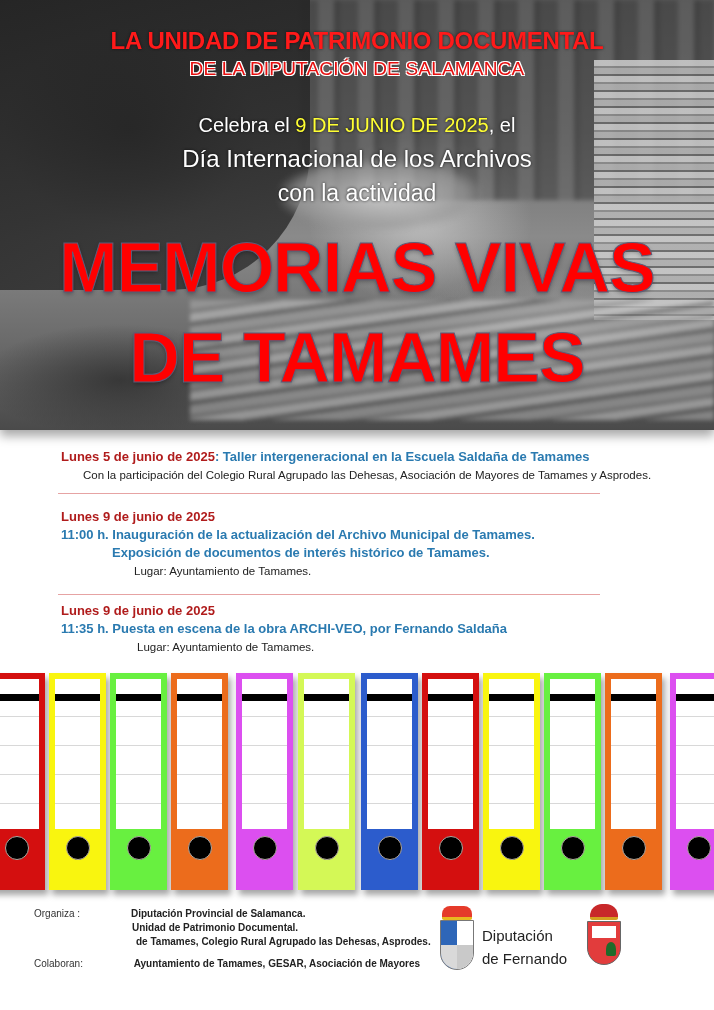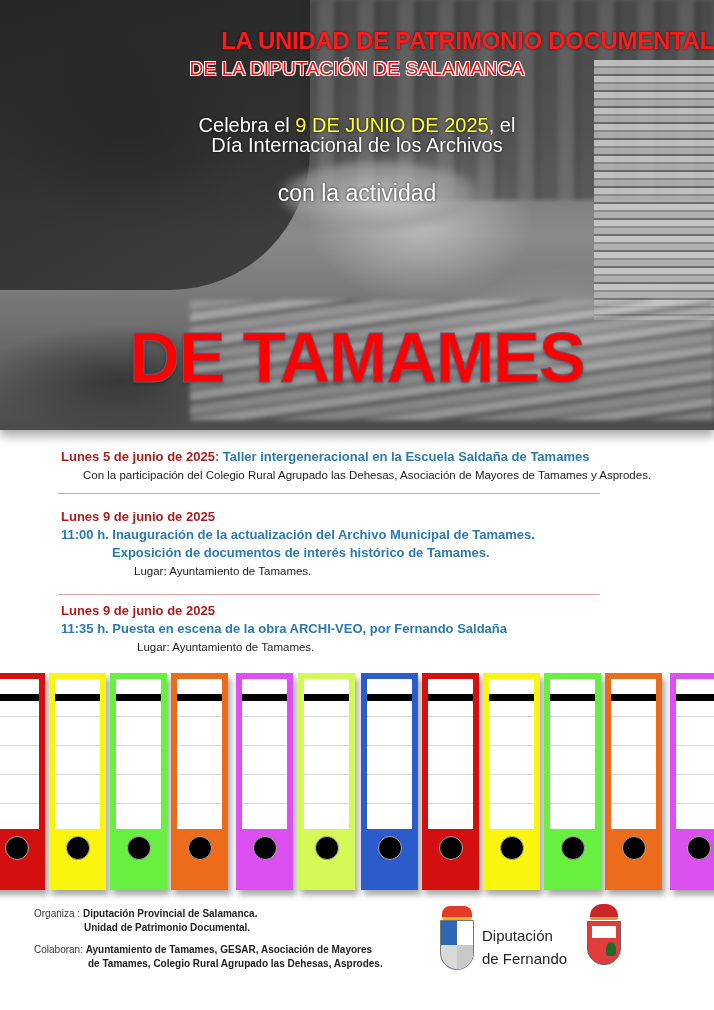--- a/index.html
+++ b/index.html
@@ -40,33 +40,32 @@
   .hero .hand {
     position: absolute; left: 280px; top: 160px; width: 200px; height: 70px;
     background: radial-gradient(ellipse at 50% 50%, #d8d8d8 0%, #9a9a9a 60%, rgba(0,0,0,0) 75%);
     opacity: 0.7; filter: blur(3px);
   }
 
   .hero-text { position: absolute; left: 0; width: 714px; text-align: center; white-space: nowrap; }
   .h-unit {
     top: 27px; font-size: 24px; font-weight: bold; color: #ff1a1a; letter-spacing: -0.3px;
     text-shadow: 0 0 3px rgba(0,0,0,0.6);
-    text-align: right;
   }
   .h-dipu {
     top: 58px; font-size: 19px; color: #e60f0f; letter-spacing: 0.2px;
     text-shadow: -1px -1px 0 #fff, 1px -1px 0 #fff, -1px 1px 0 #fff, 1px 1px 0 #fff;
   }
   .h-celebra {
     top: 114px; font-size: 20px; color: #ffffff; font-weight: normal;
     text-shadow: 0 0 3px rgba(0,0,0,0.8);
   }
   .h-celebra .date { color: #ffff33; }
   .h-dia {
-    top: 134px; font-size: 20px; color: #ffffff;
+    top: 145px; font-size: 24px; color: #ffffff;
     text-shadow: 0 0 3px rgba(0,0,0,0.8);
   }
   .h-con {
     top: 180px; font-size: 23px; color: #ffffff;
     text-shadow: 0 0 3px rgba(0,0,0,0.8);
   }
   .h-big {
     font-size: 70px; font-weight: bold; color: #ff0000; letter-spacing: -1px;
     -webkit-text-stroke: 1px #5b5d7a;
     text-shadow: 0 2px 4px rgba(0,0,0,0.3);
@@ -99,21 +98,21 @@
     background-repeat: no-repeat;
   }
   .binder .ring {
     position: absolute; left: 50%; top: 163px; width: 24px; height: 24px; margin-left: -12px;
     border-radius: 50%; background: #000; border: 1.5px solid #b0a8a0;
   }
 
   
   .footer { position: absolute; left: 34px; top: 907px; font-size: 10px; color: #222; line-height: 14px; }
   .footer .lbl { color: #333; }
-  .footer b { font-weight: bold; }
+  .footer b { font-weight: bold; margin-left: 48px; }
   .f-row { white-space: nowrap; }
   .logo-dipu { position: absolute; left: 440px; top: 906px; width: 130px; height: 72px; text-decoration: underline; }
   .shield {
     position: absolute; left: 0; top: 14px; width: 34px; height: 50px;
     background: linear-gradient(90deg, #2e66b8 0 50%, #ffffff 50% 100%);
     border: 1.5px solid #777; border-radius: 0 0 17px 17px; overflow: hidden;
   }
   .shield::after {
     content: ""; position: absolute; left: 0; top: 24px; width: 100%; height: 26px;
     background: linear-gradient(90deg, #d9d9d9 0 50%, #c9c9c9 50%);
@@ -150,20 +149,21 @@
   <div class="stack"></div>
   <div class="papers"></div>
 
   <div class="hero-text h-unit">LA UNIDAD DE  PATRIMONIO DOCUMENTAL</div>
   <div class="hero-text h-dipu">DE LA DIPUTACIÓN DE SALAMANCA</div>
   <div class="hero-text h-celebra">
     <span>Celebra el </span><span class="date">9 DE JUNIO DE 2025</span><span>,  el</span>
   </div>
   <div class="hero-text h-dia">Día Internacional de los Archivos</div>
   <div class="hero-text h-con">con la actividad</div>
+  <div class="hero-text h-big l1">MEMORIAS VIVAS</div>
   <div class="hero-text h-big l2">DE TAMAMES</div>
 </div>
 
 <div class="events">
   <div>
     <div class="ev-line">
       <span class="ev-date">Lunes 5 de junio de 2025</span><span class="ev-title">: </span><span class="ev-title">Taller intergeneracional en la Escuela Saldaña de Tamames</span>
     </div>
     <div class="ev-line ev-desc">Con la participación del Colegio Rural Agrupado las Dehesas, Asociación de Mayores de Tamames y Asprodes.</div>
   </div>
@@ -235,25 +235,25 @@
     </div>
   </div>
 
 <div class="footer">
   <div class="f-row">
     <span class="lbl">Organiza : </span><b>Diputación Provincial de Salamanca.</b>
   </div>
   <div class="f-row" style="padding-left:50px;">
     <b>Unidad de Patrimonio Documental.</b>
   </div>
+  <div class="f-row" style="padding-left:54px;">
+    <b>de Tamames,  Colegio Rural Agrupado las Dehesas, Asprodes.</b>
+  </div>
   <div class="f-row" style="margin-top:8px;">
     <span class="lbl">Colaboran: </span><b>Ayuntamiento de Tamames, GESAR, Asociación de Mayores</b>
-  </div>
-  <div class="f-row" style="padding-left:54px;">
-    <b>de Tamames,  Colegio Rural Agrupado las Dehesas, Asprodes.</b>
   </div>
 </div>
 
 <div class="logo-dipu">
   <div class="crown"></div>
   <div class="shield"></div>
   <div class="dipu-text">
     <div>Diputación</div>
     <div>de Fernando</div>
   </div>

